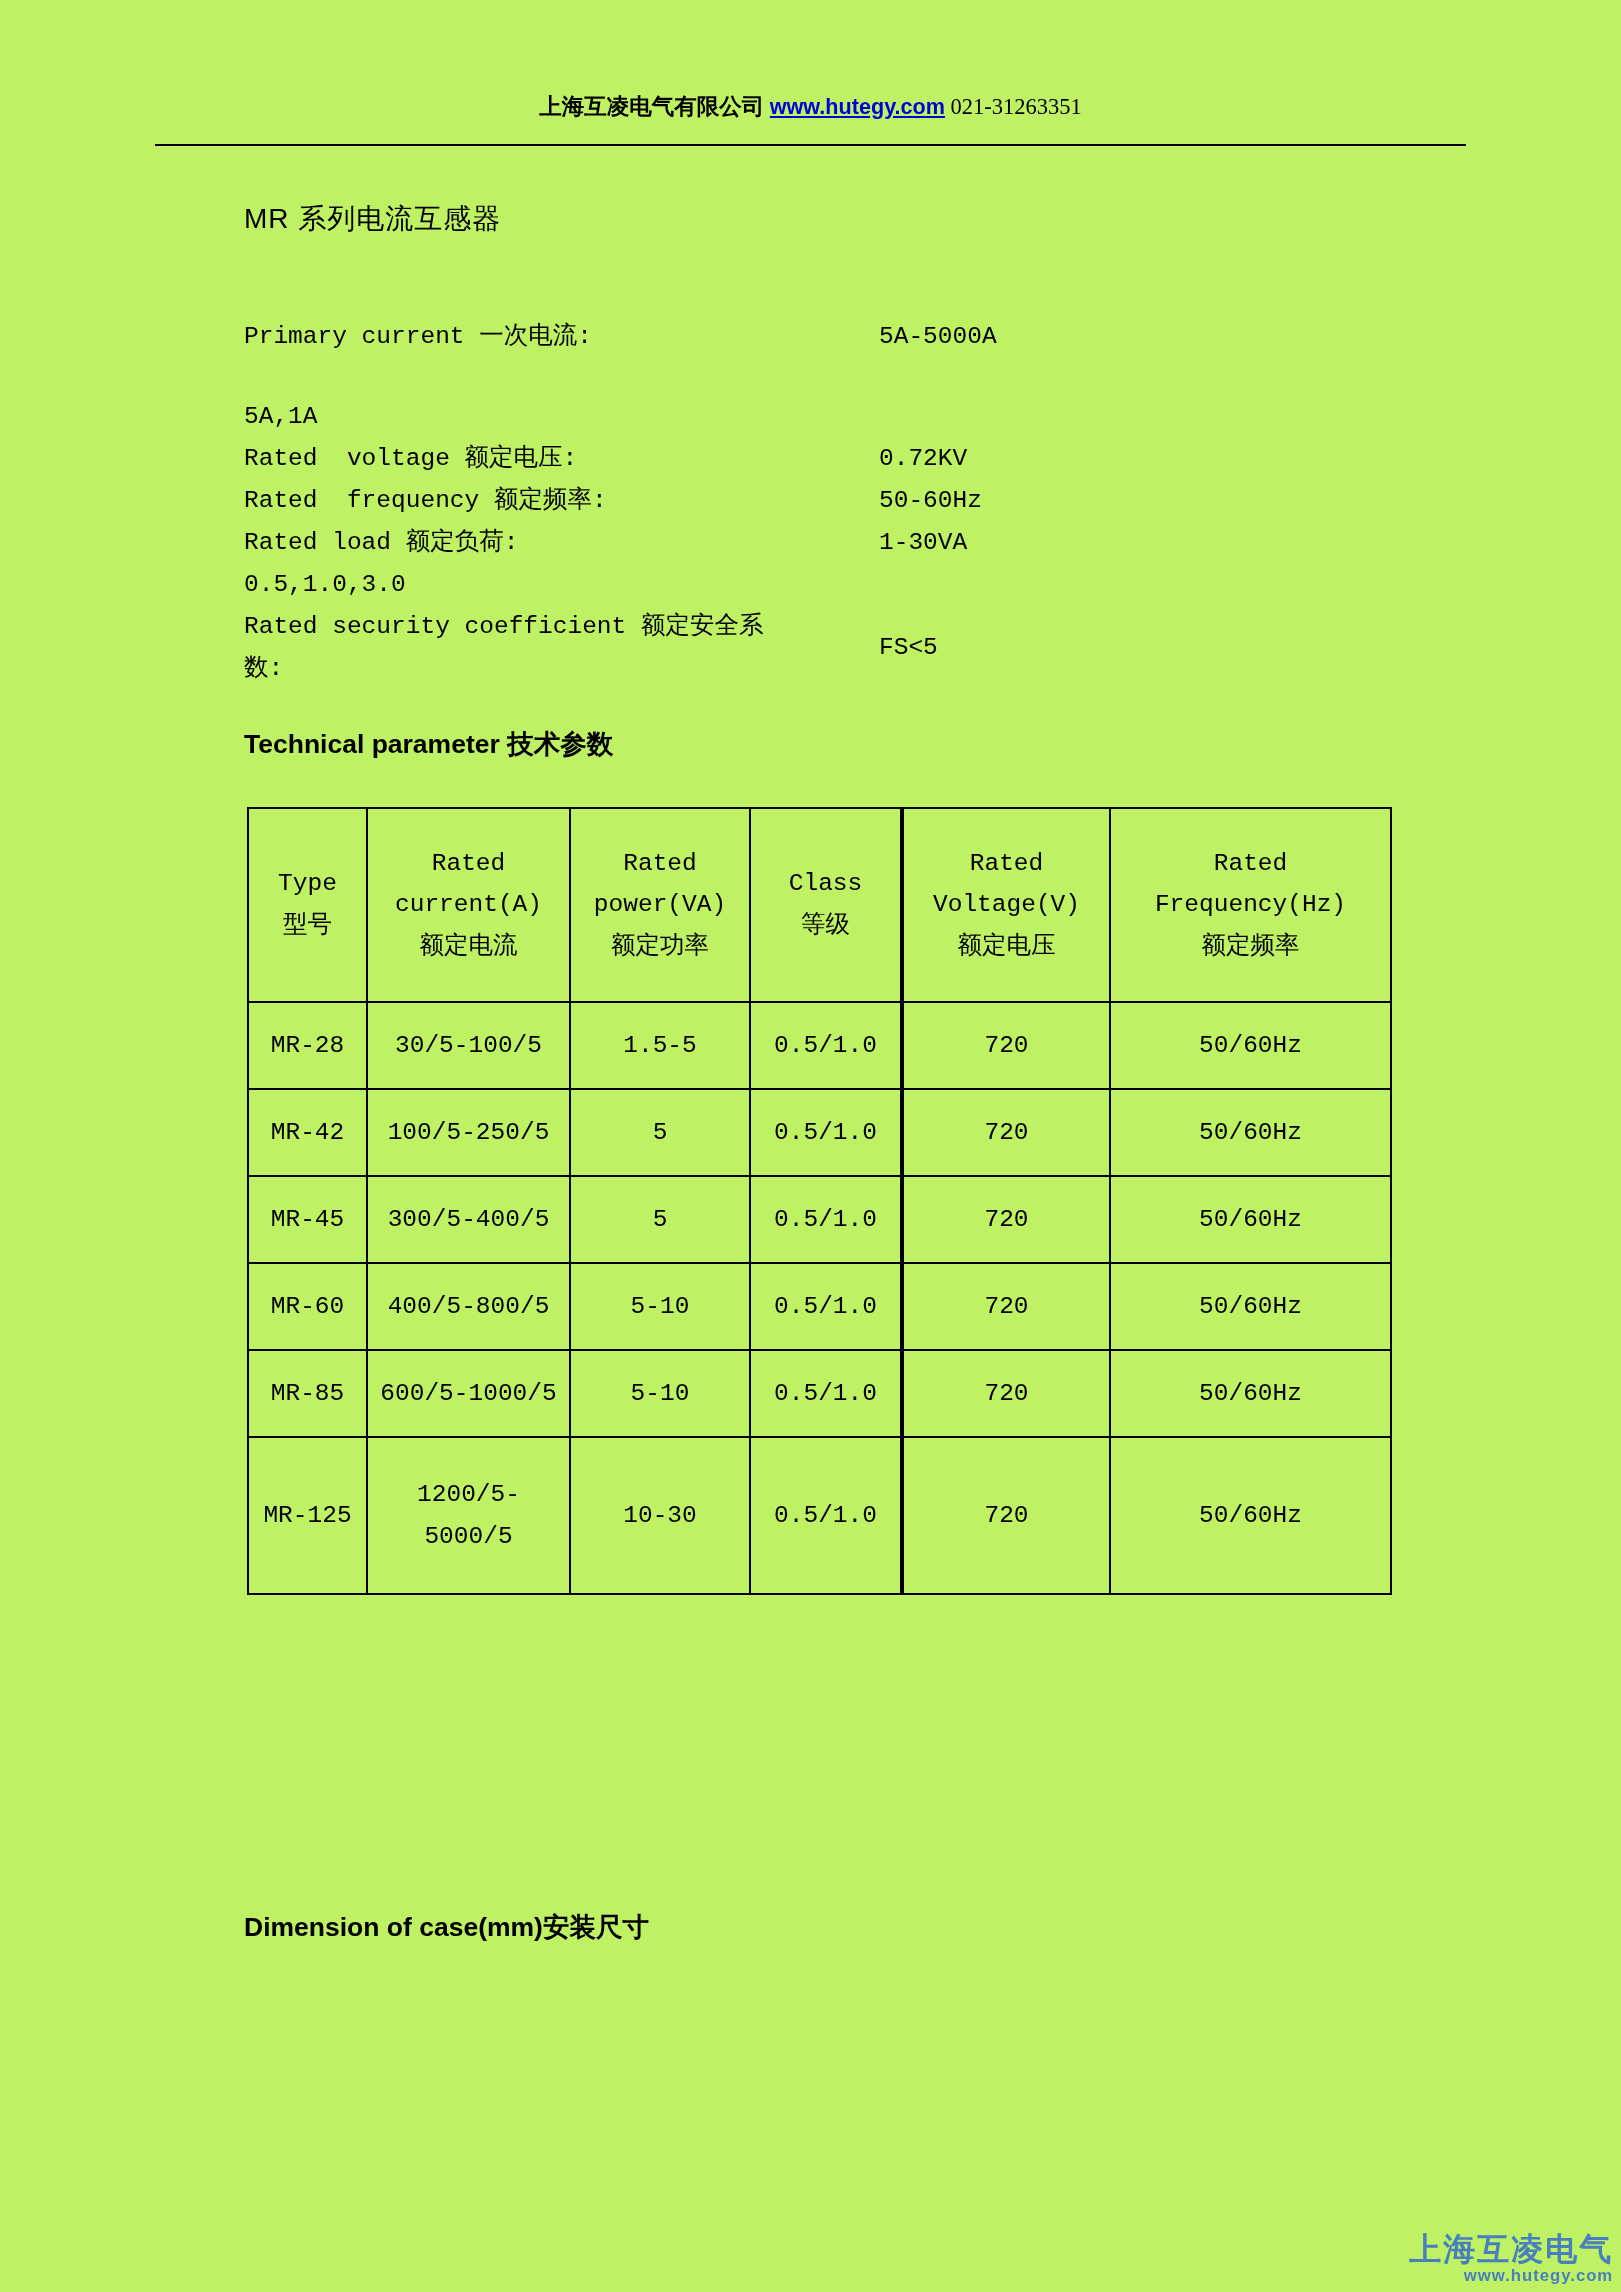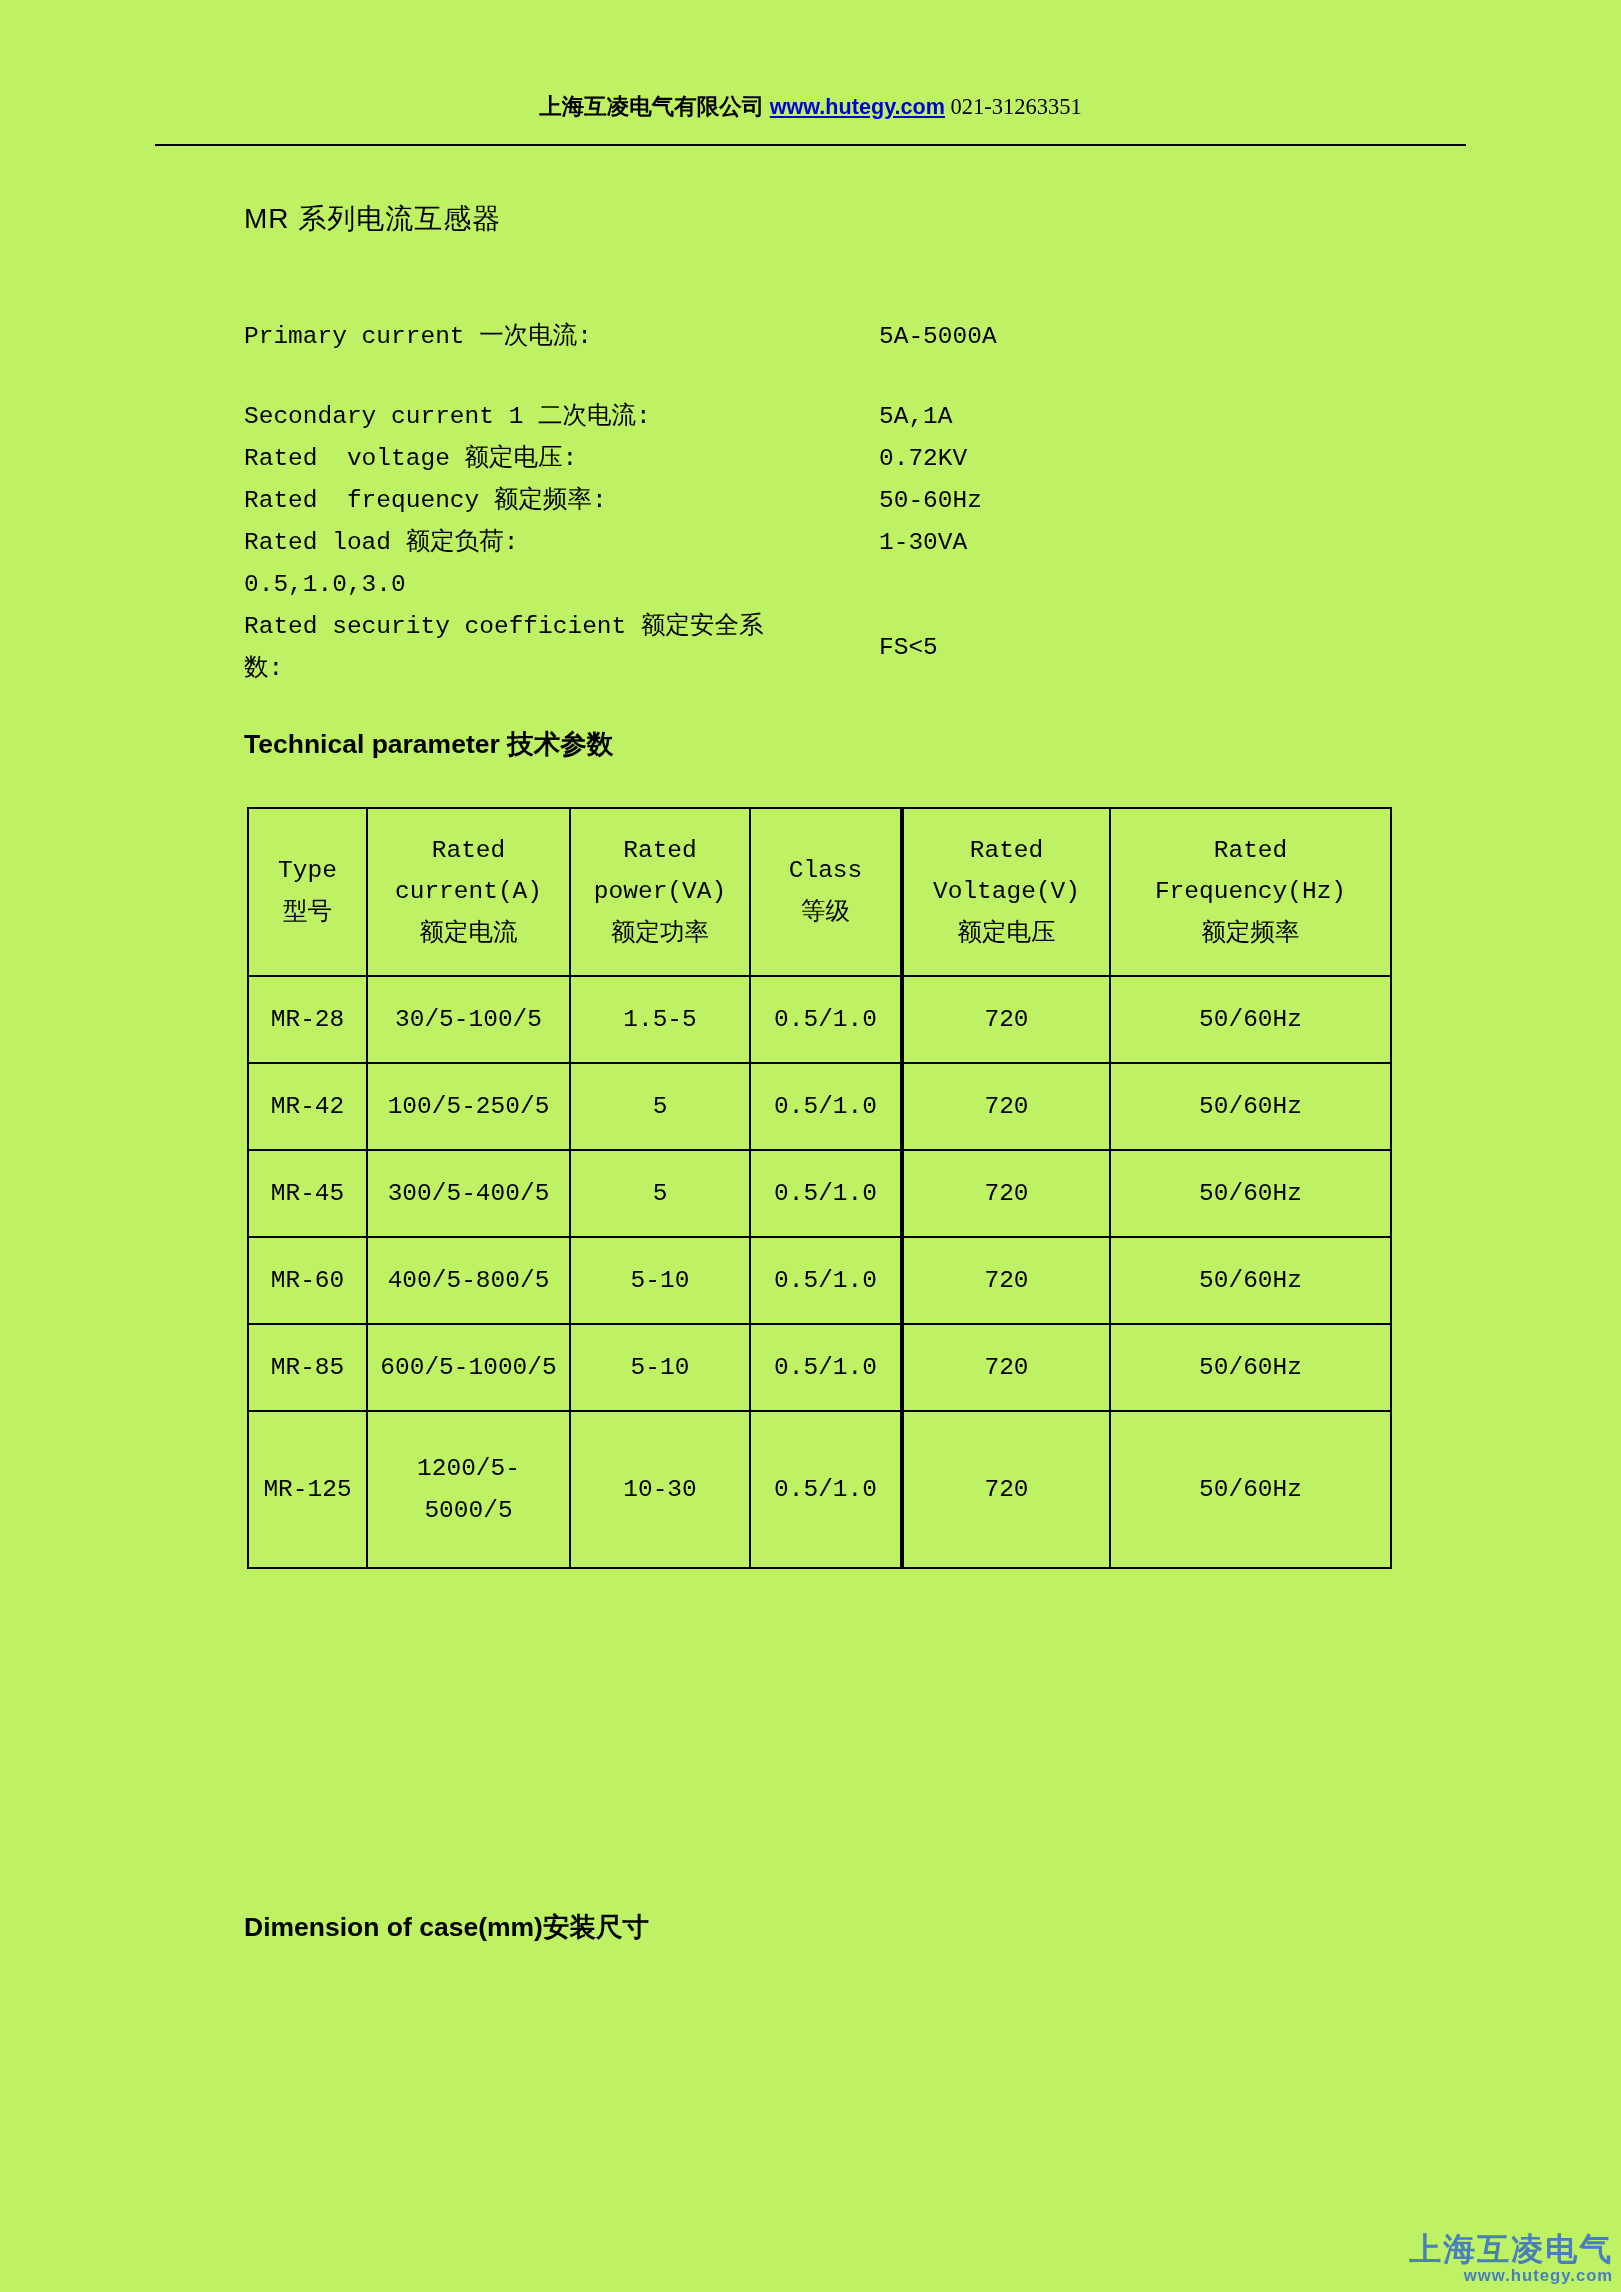--- a/index.html
+++ b/index.html
@@ -57,21 +57,21 @@
     width:1143px;border-collapse:collapse;table-layout:fixed;
     font-family:"Liberation Mono",monospace;font-size:24.5px;
   }
   table.tech th,table.tech td{
     border:2px solid #000;
     text-align:center;vertical-align:middle;
     font-weight:normal;white-space:pre-line;
     line-height:1.7;padding:0;overflow:hidden;
   }
   table.tech th:nth-child(5),table.tech td:nth-child(5){border-left-width:4.9px;}
-  table.tech thead tr{height:168px;}
+  table.tech thead tr{height:194px;}
   table.tech tbody tr{height:87px;}
   table.tech tbody tr:last-child{height:157px;}
   col.c0{width:119px}col.c1{width:203px}col.c2{width:180px}
   col.c3{width:152px}col.c4{width:208px}col.c5{width:281px}
   
   .footer{
     position:absolute;right:7.8px;bottom:7.8px;text-align:right;
     font-family:"Liberation Sans",sans-serif;font-weight:bold;margin-top:18px;
   }
   .footer-name{font-size:32px;line-height:33px;letter-spacing:2px;}
@@ -88,21 +88,20 @@
   <div class="rule"></div>
 
   <div class="title">MR 系列电流互感器</div>
 
   <div class="specs" id="specs">
       <div class="spec-row">
         <span class="spec-label">Primary current 一次电流:</span>
         <span class="spec-value">5A-5000A</span>
       </div>
       <div class="spec-row gap">
-        <span class="spec-label">Secondary current 1 二次电流:</span>
         <span class="spec-value">5A,1A</span>
       </div>
       <div class="spec-row">
         <span class="spec-label">Rated  voltage 额定电压:</span>
         <span class="spec-value">0.72KV</span>
       </div>
       <div class="spec-row">
         <span class="spec-label">Rated  frequency 额定频率:</span>
         <span class="spec-value">50-60Hz</span>
       </div>

